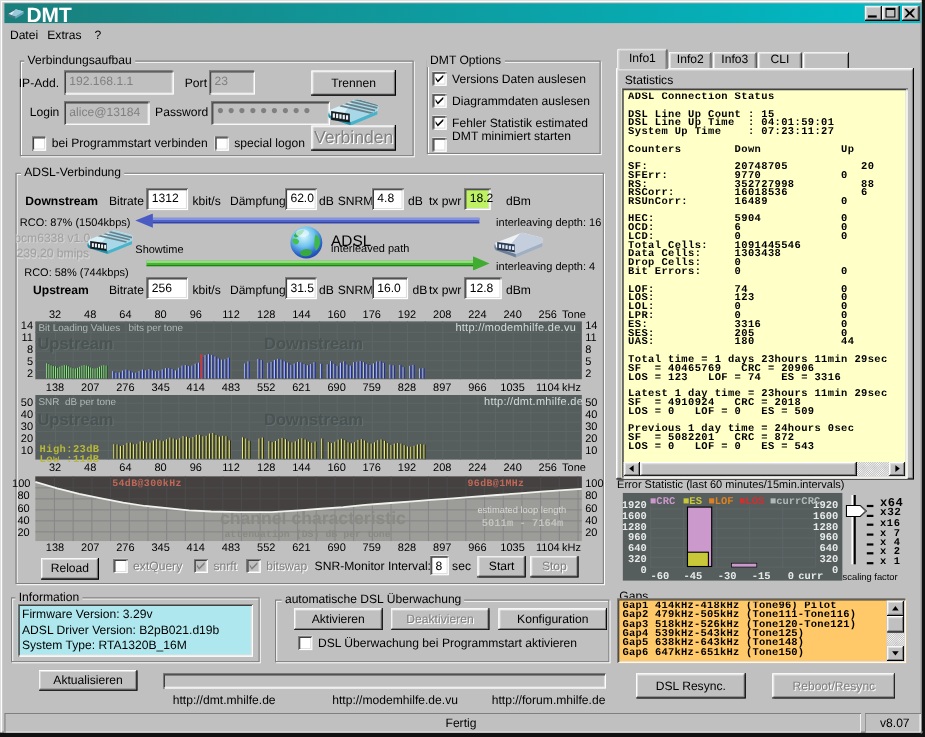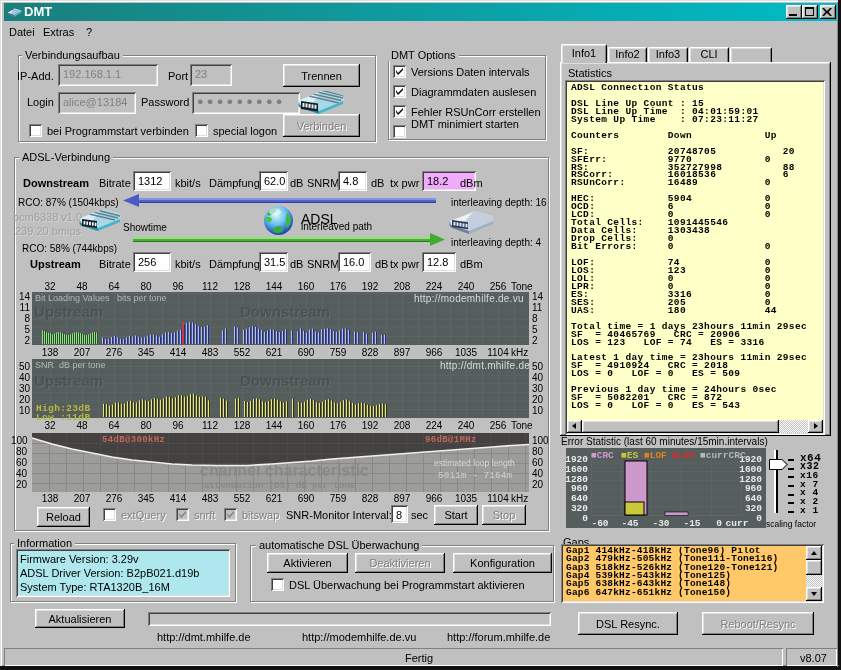--- a/index.html
+++ b/index.html
@@ -32,21 +32,21 @@
 <div style="position:absolute;left:2px;top:665px;width:837px;height:1px;background:#888"></div>
 <div style="position:absolute;left:837px;top:2px;width:1px;height:665px;background:#888"></div>
 <div style="position:absolute;left:4px;top:3px;width:833px;height:18px;background:linear-gradient(90deg,#1a7f7c,#00bcc8)"></div>
 <svg style="position:absolute;left:5px;top:5px" width="18" height="14" viewBox="0 0 18 14">
  <path d="M2 7.5 L9 3.5 L16.5 5.5 L9 10 Z" fill="#d8ecf4"></path>
  <path d="M9 3.5 L16.5 5.5 L9 10 L5.5 8.8 Z" fill="#9cc8dc"></path>
  <path d="M2 7.5 L9 10 L9 12 L2 9.5 Z" fill="#487888"></path>
  <path d="M9 10 L16.5 5.5 L16.5 7.5 L9 12 Z" fill="#6ca8bc"></path>
  <path d="M2 7.5 L9 3.5" stroke="#2c5868" stroke-width="0.8" fill="none"></path>
 </svg>
-<div class="t b" style="left:24px;top:4px;color:#fff;font-size:13px">DMT</div>
+<div class="t b" style="left:24px;top:4px;color:#fff;font-size:19px">DMT</div>
 <div class="sb" style="left:786px;top:5px;width:16px;height:14px">
     <div style="position:absolute;left:3px;bottom:3px;width:8px;height:2px;background:#000"></div>
   </div>
 <div class="sb" style="left:802px;top:5px;width:16px;height:14px">
     <div style="position:absolute;left:3px;top:2px;width:9px;height:9px;border:1px solid #000;border-top-width:2px"></div>
   </div>
 <div class="sb" style="left:820px;top:5px;width:16px;height:14px"><svg width="16" height="14">
       <path d="M4 3 L7 6 L10 3 L12 3 L8.5 7 L12 11 L10 11 L7 8 L4 11 L2 11 L5.5 7 L2 3 Z" fill="#000"></path>
     </svg></div>
 <div class="t" style="left:9px;top:26px">Datei</div>
@@ -79,63 +79,63 @@
  <path d="M24 23 L48 13 L48 16 L24 26 Z" fill="#48b4cc"></path>
  <rect x="6" y="13" width="17" height="8" fill="#181c20" transform="skewY(8)" transform-origin="6 13"></rect>
  <g fill="#e8f4f8">
       <rect x="7.5" y="15.0" width="2" height="4"></rect>
       <rect x="10.5" y="15.4" width="2" height="4"></rect>
       <rect x="13.5" y="15.9" width="2" height="4"></rect>
       <rect x="16.5" y="16.4" width="2" height="4"></rect>
       <rect x="19.5" y="16.8" width="2" height="4"></rect>
     </g>
 </svg>
-<div class="btn dis" style="left:283px;top:114px;width:77px;height:23px;font-size:11px">Verbinden</div>
+<div class="btn dis" style="left:283px;top:114px;width:77px;height:23px;font-size:16px">Verbinden</div>
 <div class="cbx" style="left:29px;top:124px;background:#fff"></div>
 <div class="t" style="left:47px;top:125px;">bei Programmstart verbinden</div>
 <div class="cbx" style="left:195px;top:124px;background:#fff"></div>
 <div class="t" style="left:213px;top:125px;">special logon</div>
 
 <div class="grp" style="left:388px;top:55px;width:158px;height:85px"></div>
 <div class="gt" style="left:388px;top:49px">DMT Options</div>
 <div class="cbx" style="left:393px;top:65px;background:#fff">
     <svg width="13" height="13" style="position:absolute;left:0;top:0">
       <path d="M3 5 L5 8 L10 3 L10 5 L5 10 L3 7 Z" fill="#000"></path>
     </svg>
   </div>
-<div class="t" style="left:411px;top:66px;">Versions Daten intervals</div>
+<div class="t" style="left:411px;top:66px;">Versions Daten auslesen</div>
 <div class="cbx" style="left:393px;top:85px;background:#fff">
     <svg width="13" height="13" style="position:absolute;left:0;top:0">
       <path d="M3 5 L5 8 L10 3 L10 5 L5 10 L3 7 Z" fill="#000"></path>
     </svg>
   </div>
 <div class="t" style="left:411px;top:86px;">Diagrammdaten auslesen</div>
 <div class="cbx" style="left:393px;top:105px;background:#fff">
     <svg width="13" height="13" style="position:absolute;left:0;top:0">
       <path d="M3 5 L5 8 L10 3 L10 5 L5 10 L3 7 Z" fill="#000"></path>
     </svg>
   </div>
-<div class="t" style="left:411px;top:106px;">Fehler RSUnCorr erstellen</div>
+<div class="t" style="left:411px;top:106px;">Fehler Statistik estimated</div>
 <div class="cbx" style="left:393px;top:125px;background:#fff"></div>
 <div class="t" style="left:411px;top:118px;">DMT minimiert starten</div>
 
 <div class="grp" style="left:14px;top:157px;width:535px;height:374px"></div>
 <div class="gt" style="left:19px;top:151px">ADSL-Verbindung</div>
 <div class="t b" style="left:23px;top:177px;">Downstream</div>
 <div class="t" style="left:99px;top:177px;">Bitrate</div>
 <div class="ed" style="left:133px;top:171px;width:38px;height:20px;background:#fff;color:#000">1312</div>
 <div class="t" style="left:175px;top:177px;">kbit/s</div>
 <div class="t" style="left:209px;top:177px;">Dämpfung</div>
 <div class="ed" style="left:259px;top:171px;width:29px;height:20px;background:#fff;color:#000">62.0</div>
 <div class="t" style="left:290px;top:177px;">dB</div>
 <div class="t" style="left:307px;top:177px;">SNRM</div>
 <div class="ed" style="left:338px;top:171px;width:29px;height:20px;background:#fff;color:#000">4.8</div>
 <div class="t" style="left:371px;top:177px;">dB</div>
 <div class="t" style="left:390px;top:177px;">tx pwr</div>
-<div class="ed" style="left:422px;top:171px;width:54px;height:20px;background:#f0abfc;color:#000">18.2</div>
+<div class="ed" style="left:422px;top:171px;width:24px;height:20px;background:#bef264;color:#000">18.2</div>
 <div class="t" style="left:460px;top:177px;">dBm</div>
 <div class="t" style="left:18px;top:197px;font-size:10px">RCO: 87% (1504kbps)</div>
 <svg style="position:absolute;left:122px;top:194px" width="314" height="14" viewBox="0 0 314 14">
  <rect x="15" y="4" width="299" height="5" fill="#5064c8"></rect>
  <rect x="15" y="4" width="299" height="2" fill="#8894e0"></rect>
  <rect x="15" y="8" width="299" height="1" fill="#2e3ca4"></rect>
  <path d="M17 0 L17 13 L1 6.5 Z" fill="#4a5cc4"></path>
 </svg>
 <div class="t" style="left:451px;top:197px;font-size:10px">interleaving depth: 16</div>
 <div class="t" style="left:13px;top:211px;color:#a0a0a0;text-shadow:1px 1px 0 #d4d4d4">bcm6338 v1.0</div>

